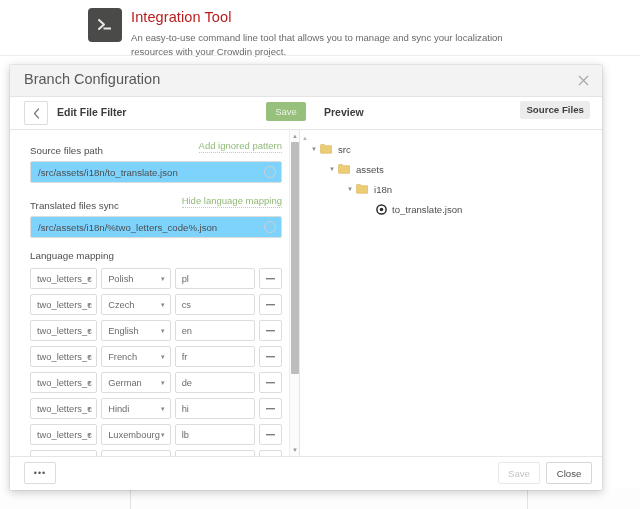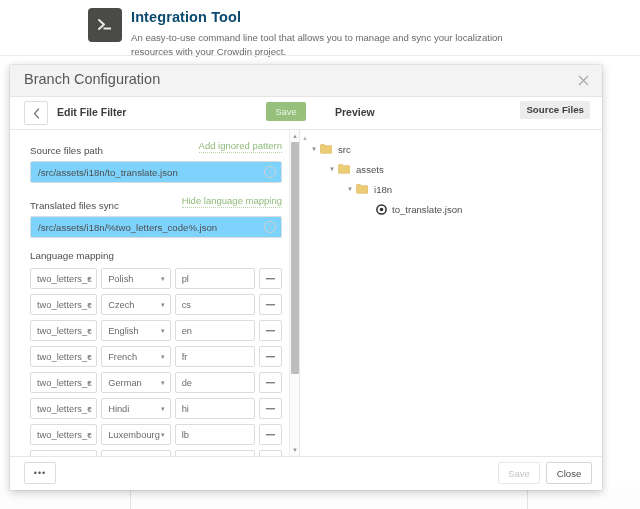--- a/index.html
+++ b/index.html
@@ -19,21 +19,21 @@
   
   .hero { position:absolute; left:0; top:0; width:640px; height:62px; background:#ffffff; }
   .hero-icon {
     position:absolute; left:88px; top:8px; width:34px; height:34px;
     background:#4a4a48; border-radius:4px;
     display:flex; align-items:center; justify-content:center;
   }
   .hero-icon svg { display:block; }
   .hero-title {
     position:absolute; left:131px; top:9px;
-    font-size:14.5px; font-weight:bold; color:#0c4a6e; letter-spacing:0.1px;
+    font-size:14.5px; font-weight:normal; color:#b91c1c; letter-spacing:0.1px;
   }
   .hero-desc {
     position:absolute; left:131px; top:31px; width:400px;
     font-size:9.6px; line-height:13.5px; color:#6a6a6c;
   }
   .hero-rule { position:absolute; left:0; top:55px; width:640px; height:1px; background:#ececec; }
 
   
   .modal {
     position:absolute; left:10px; top:65px; width:592px; height:425px;
@@ -66,21 +66,21 @@
     position:absolute; left:47px; top:9px;
     font-size:10.5px; font-weight:bold; color:#3c3c3e;
   }
   .btn-save-top {
     position:absolute; left:256px; top:5px; width:40px; height:19px;
     background:#97c07d; border:none; border-radius:2px;
     color:#eaf3e4; font-size:9.5px; cursor:pointer;
     display:flex; align-items:center; justify-content:center;
   }
   .preview-label {
-    position:absolute; left:325px; top:9px;
+    position:absolute; left:314px; top:9px;
     font-size:10.5px; font-weight:bold; color:#3c3c3e;
   }
   .file-tabs { position:absolute; right:12px; top:4px; display:flex; gap:4px; align-items:center; }
   .ftab {
     font-size:9.7px; padding:4px 6px; border-radius:2px; cursor:pointer;
     font-weight:bold; line-height:1;margin-left:32px;
   }
   .ftab.active { background:#ececec; color:#3f3f41; }
   .ftab.inactive { background:transparent; color:#9dc386; font-weight:normal; }
 

